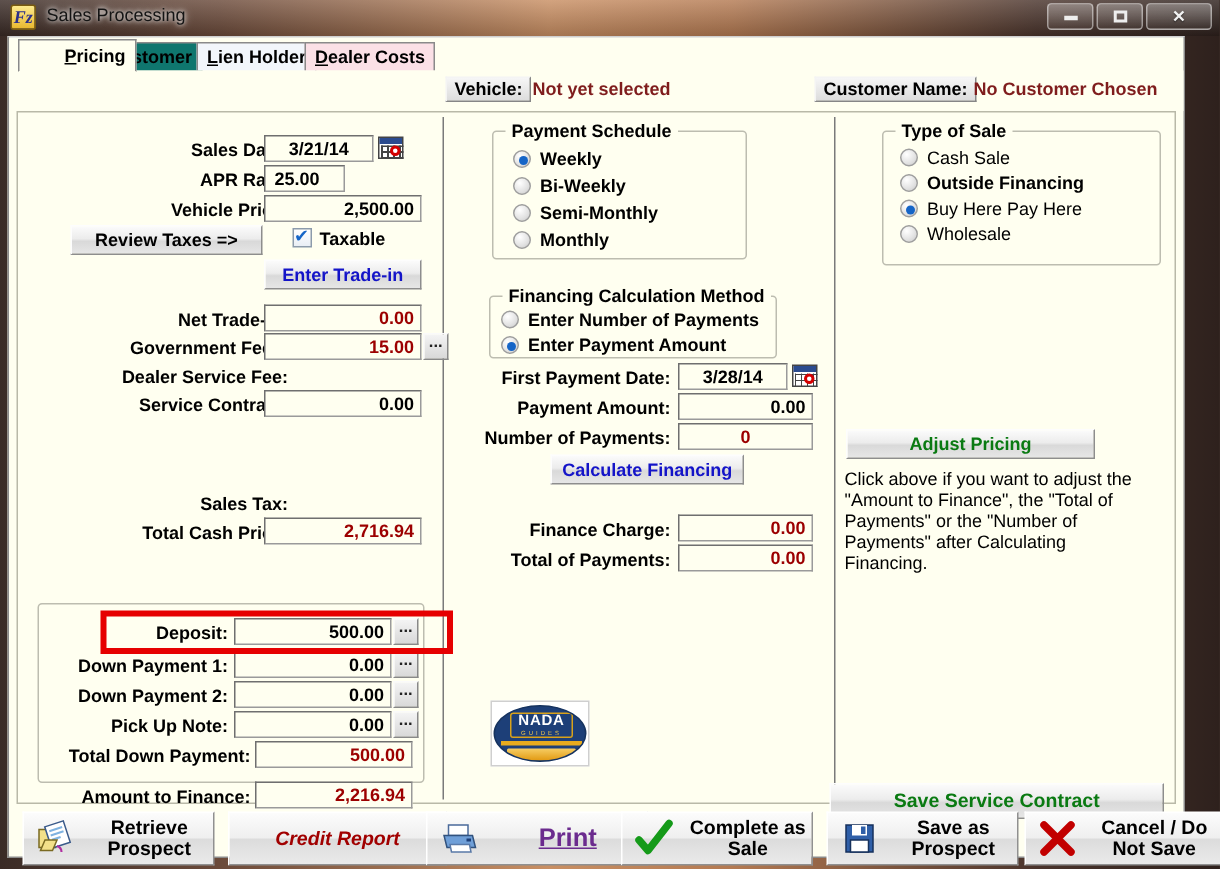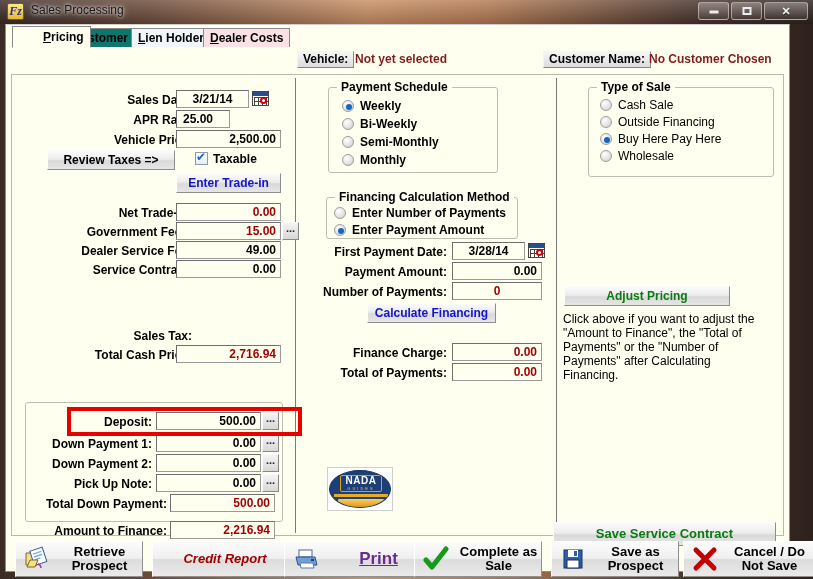--- a/index.html
+++ b/index.html
@@ -275,21 +275,20 @@
       <div class="btn blue" style="left:164px; top:98px; width:105px; height:20px; line-height:18px;">Enter Trade-in</div>
 
       <div class="lbl" style="left:20px; top:131px; width:160px;">Net Trade-in:</div>
       <div class="fld red" style="left:164px; top:128px; width:105px;">0.00</div>
 
       <div class="lbl" style="left:20px; top:150px; width:160px;">Government Fees:</div>
       <div class="fld red" style="left:164px; top:147px; width:105px;">15.00</div>
       <div class="dots" style="left:270px; top:147px;">...</div>
 
       <div class="lbl" style="left:15px; top:169px; width:165px;">Dealer Service Fee:</div>
-      <div class="fld" style="left:164px; top:166px; width:105px;">49.00</div>
 
       <div class="lbl" style="left:15px; top:188px; width:165px;">Service Contract:</div>
       <div class="fld" style="left:164px; top:185px; width:105px;">0.00</div>
 
       <div class="lbl" style="left:20px; top:254px; width:160px;">Sales Tax:</div>
 
       <div class="lbl" style="left:10px; top:273px; width:170px;">Total Cash Price:</div>
       <div class="fld red" style="left:164px; top:270px; width:105px;">2,716.94</div>
 
       <div class="group" style="left:13px; top:327px; width:258px; height:120px;"></div>
@@ -359,21 +358,21 @@
           <div class="plate"><span>NADA</span><small>GUIDES</small></div>
           <div class="bar1"></div>
           <div class="bar2"></div>
         </div>
       </div>
 
       <div class="group" style="left:576px; top:12px; width:186px; height:90px;">
         <div class="grouptitle">Type of Sale</div>
       </div>
       <div class="radio thin" style="left:588px; top:23px;"><span class="dot"></span><span>Cash Sale</span></div>
-      <div class="radio thin" style="left:588px; top:40px;"><span class="dot"></span><span>Outside Financing</span></div>
+      <div class="radio thin" style="left:588px; top:40px;font-weight:bold;"><span class="dot"></span><span>Outside Financing</span></div>
       <div class="radio thin on" style="left:588px; top:57px;"><span class="dot"></span><span>Buy Here Pay Here</span></div>
       <div class="radio thin" style="left:588px; top:74px;"><span class="dot"></span><span>Wholesale</span></div>
 
       <div class="btn green" style="left:552px; top:211px; width:166px; height:20px; line-height:18px;">Adjust Pricing</div>
       <div class="note" style="left:551px; top:237px; width:205px;">Click above if you want to adjust the "Amount to Finance", the "Total of Payments" or the "Number of Payments" after Calculating Financing.</div>
 
       <div class="btn green" style="left:541px; top:447px; width:223px; height:24px; line-height:22px; font-size:13px;">Save Service Contract</div>
     </div>
 
     <div class="bottombar">

